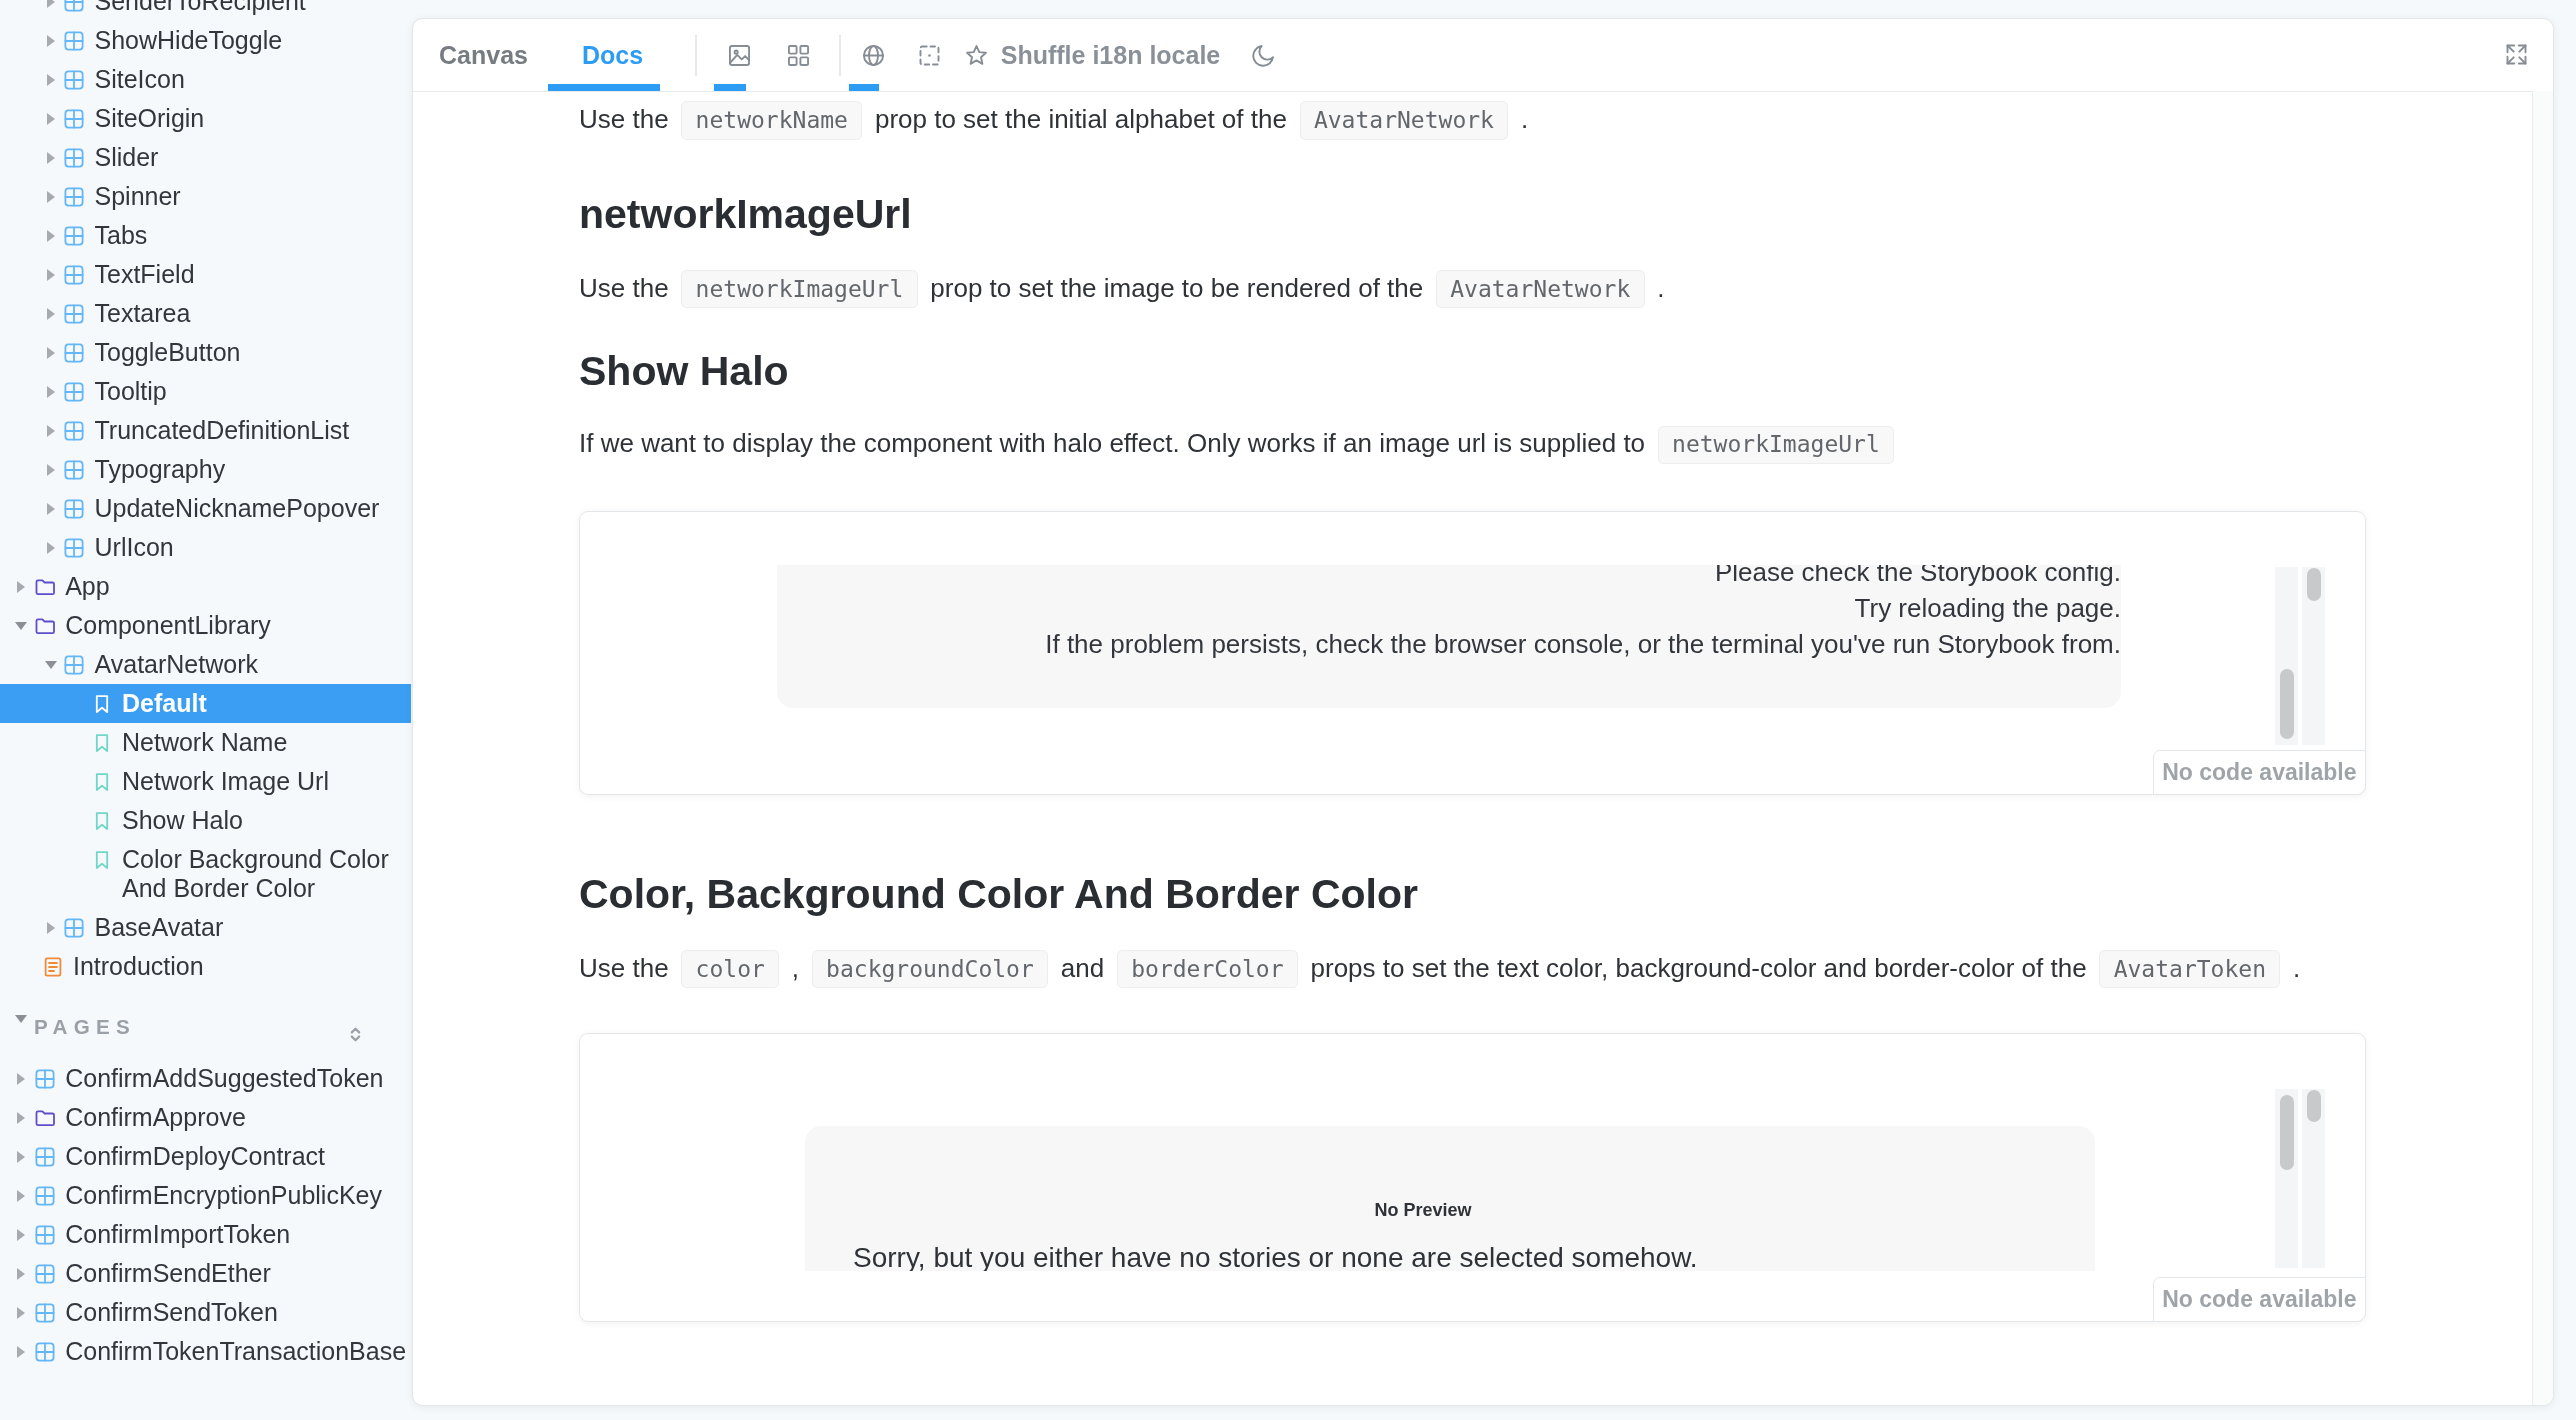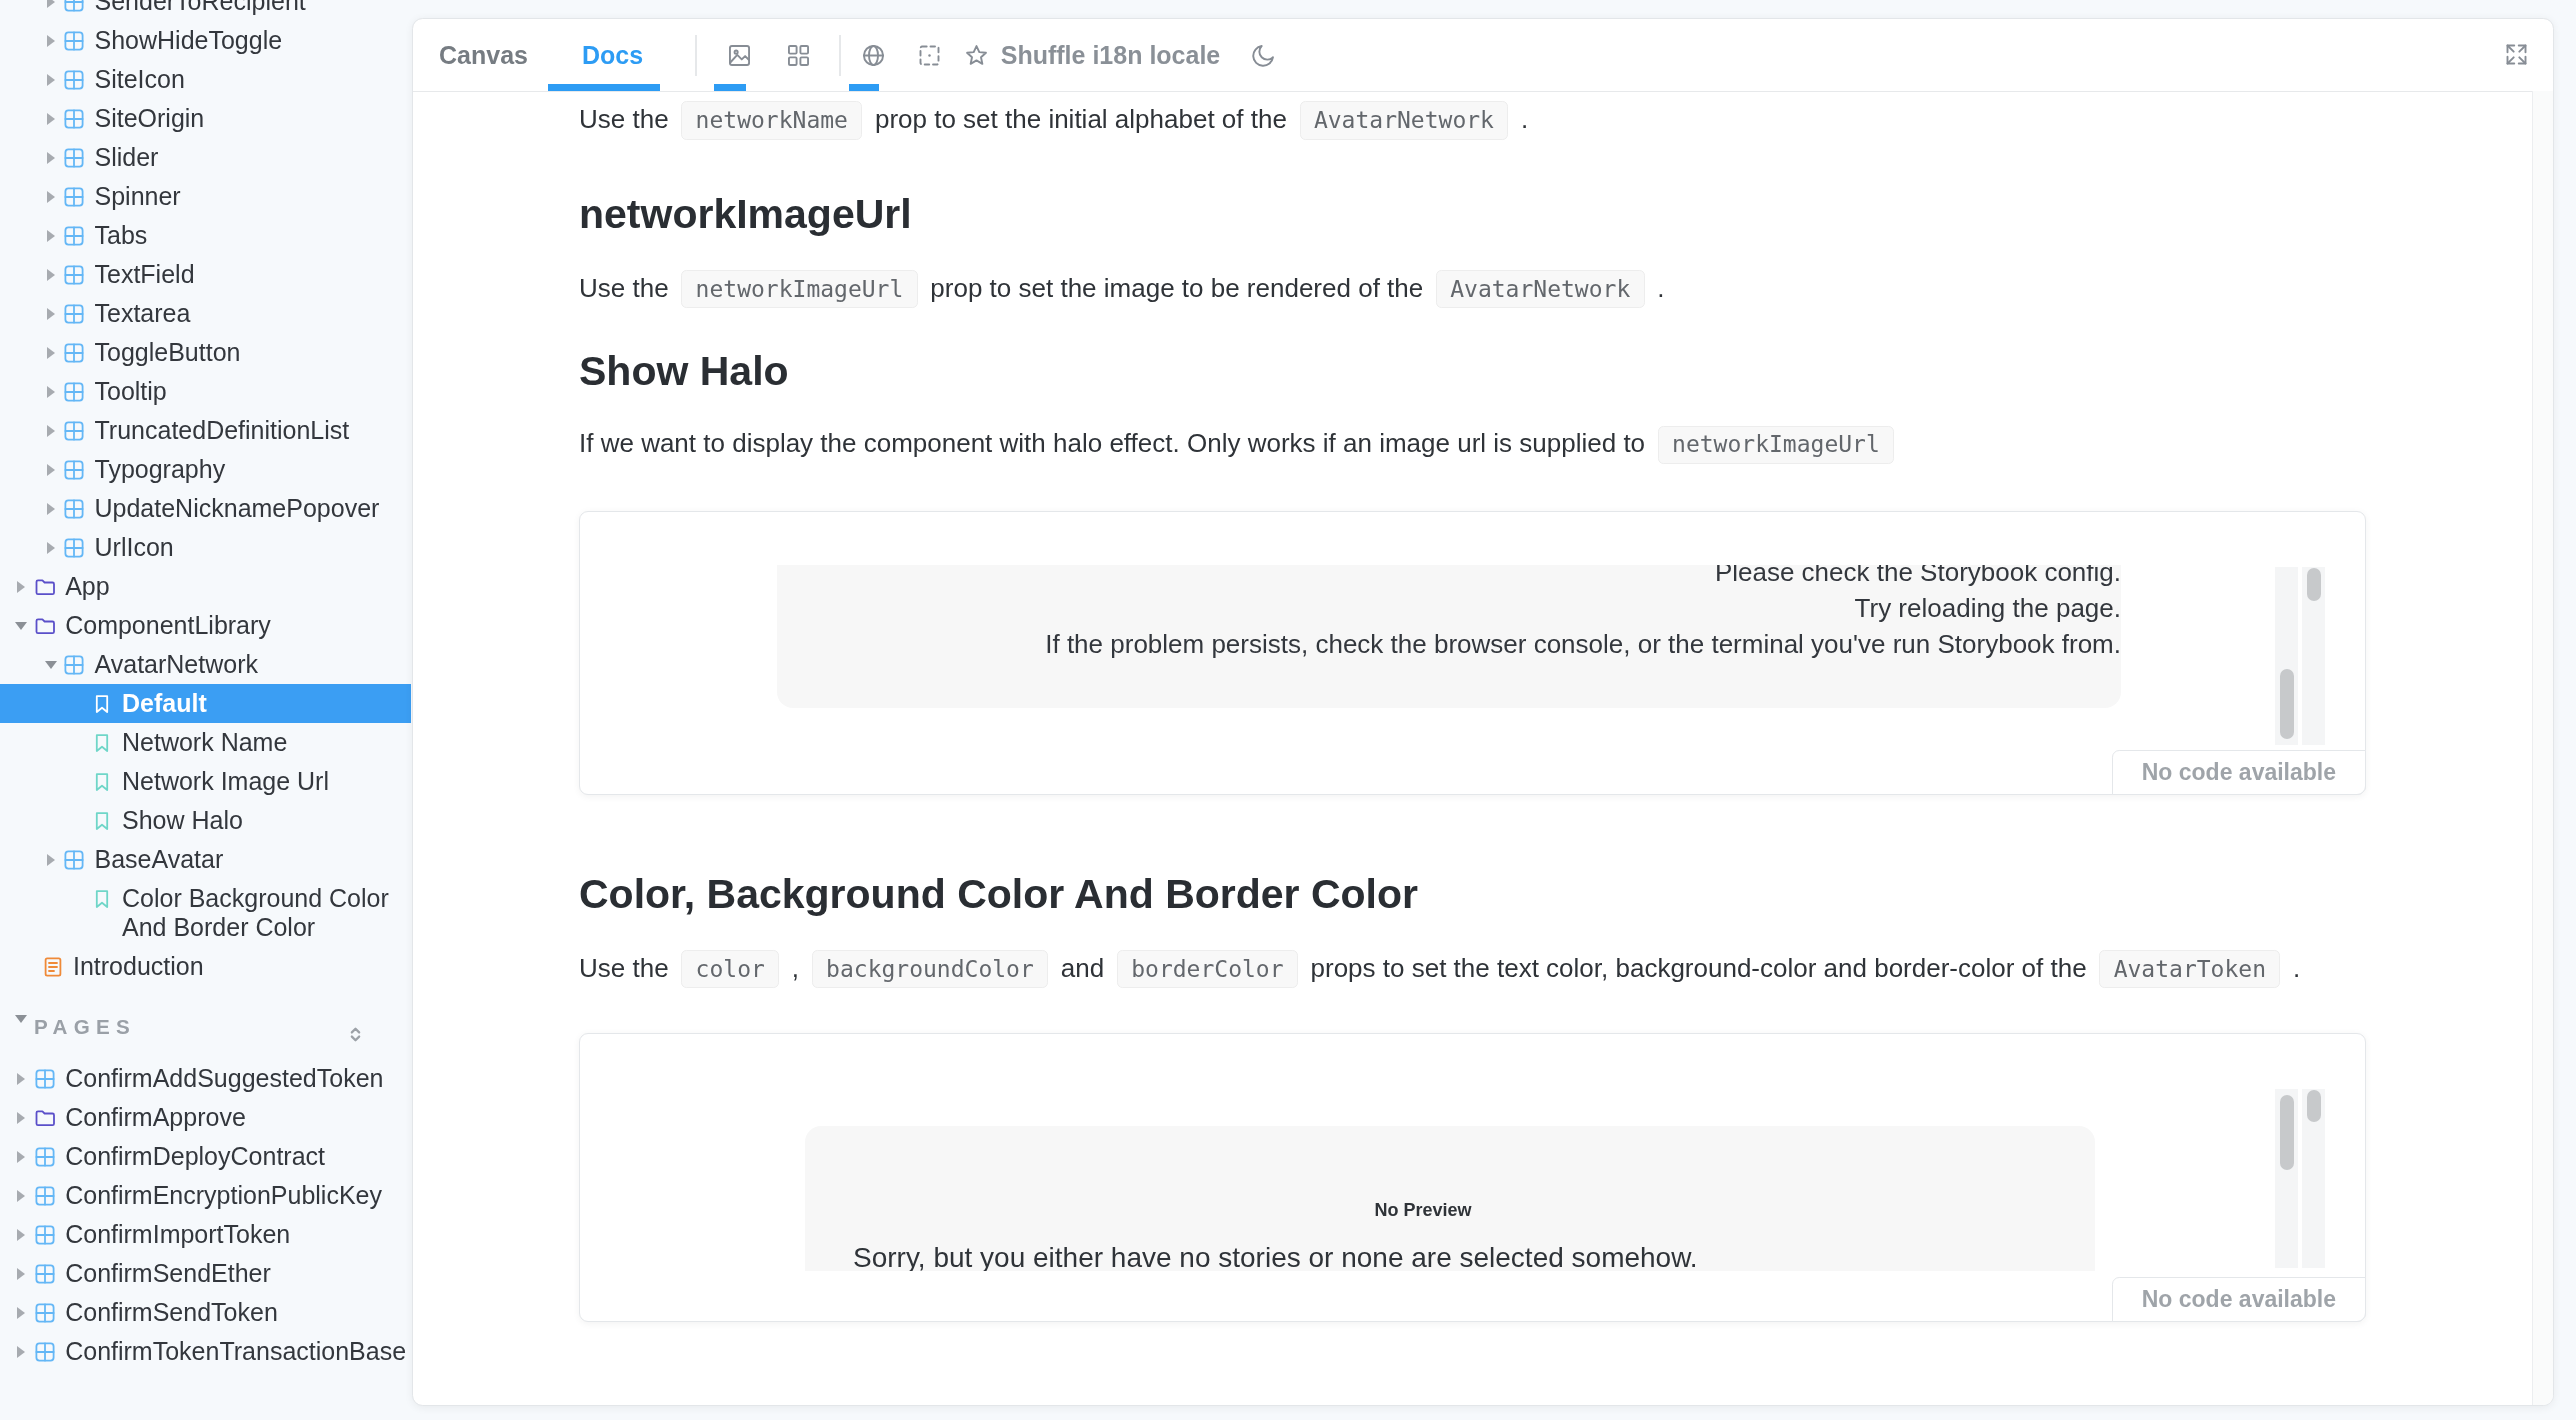--- a/index.html
+++ b/index.html
@@ -105,21 +105,21 @@
   .sb-thumb{position:absolute;left:4.5px;width:14.3px;border-radius:7.2px;background:#C7C9CB;cursor:pointer;}
   #p1-trackA{left:1695px;top:55px;height:178px;}
   #p1-trackB{left:1722px;top:55px;height:178px;}
   #p1-thumbA{top:102px;height:70px;}
   #p1-thumbB{top:0.9px;height:33px;}
   #p2-trackA{left:1695px;top:55px;height:179px;}
   #p2-trackB{left:1722px;top:55px;height:179px;}
   #p2-thumbA{top:5.4px;height:75px;}
   #p2-thumbB{top:0.9px;height:32px;}
   .no-code{
-    position:absolute;right:-0.9px;bottom:-0.9px;width:254px;height:45px;background:#FFFFFF;
+    position:absolute;right:-0.9px;bottom:-0.9px;width:213px;height:45px;background:#FFFFFF;
     border:0.9px solid #E4E7EA;border-radius:7.2px 0 9px 0;display:flex;align-items:center;justify-content:center;
     font-size:23px;font-weight:700;color:#9FA4A9;cursor:pointer;box-sizing:border-box;
   }
 </style>
 </head>
 <body>
 
 <div id="sidebar">
   <div id="tree">
       <div class="row depth1">
@@ -377,40 +377,40 @@
         <span class="lbl">Network Image Url</span>
       </div>
       <div class="row depth2">
         <span class="iconbox ic-story">
           <svg viewBox="0 0 24 24">
             <path d="M6.8 4.2 h10.4 v15.8 l-5.2 -4.2 -5.2 4.2 Z"></path>
           </svg>
         </span>
         <span class="lbl">Show Halo</span>
       </div>
-      <div class="row depth1">
-        <span class="caretbox">
-          <span class="caret-r"></span>
-        </span>
-        <span class="iconbox ic-component">
-          <svg viewBox="0 0 24 24">
-            <rect x="3.4" y="3.4" width="17.2" height="17.2" rx="3"></rect>
-            <line x1="12" y1="3.4" x2="12" y2="20.6"></line>
-            <line x1="3.4" y1="12" x2="20.6" y2="12"></line>
-          </svg>
-        </span>
-        <span class="lbl">BaseAvatar</span>
-      </div>
       <div class="row depth2 wrap">
         <span class="iconbox ic-story">
           <svg viewBox="0 0 24 24">
             <path d="M6.8 4.2 h10.4 v15.8 l-5.2 -4.2 -5.2 4.2 Z"></path>
           </svg>
         </span>
         <span class="lbl">Color Background Color And Border Color</span>
+      </div>
+      <div class="row depth1">
+        <span class="caretbox">
+          <span class="caret-r"></span>
+        </span>
+        <span class="iconbox ic-component">
+          <svg viewBox="0 0 24 24">
+            <rect x="3.4" y="3.4" width="17.2" height="17.2" rx="3"></rect>
+            <line x1="12" y1="3.4" x2="12" y2="20.6"></line>
+            <line x1="3.4" y1="12" x2="20.6" y2="12"></line>
+          </svg>
+        </span>
+        <span class="lbl">BaseAvatar</span>
       </div>
       <div class="row depth1">
         <span class="iconbox ic-doc">
           <svg viewBox="0 0 24 24">
             <rect x="4.6" y="3.4" width="14.8" height="17.2" rx="1.6"></rect>
             <line x1="8" y1="8" x2="16" y2="8"></line>
             <line x1="8" y1="12" x2="16" y2="12"></line>
             <line x1="8" y1="16" x2="13" y2="16"></line>
           </svg>
         </span>

